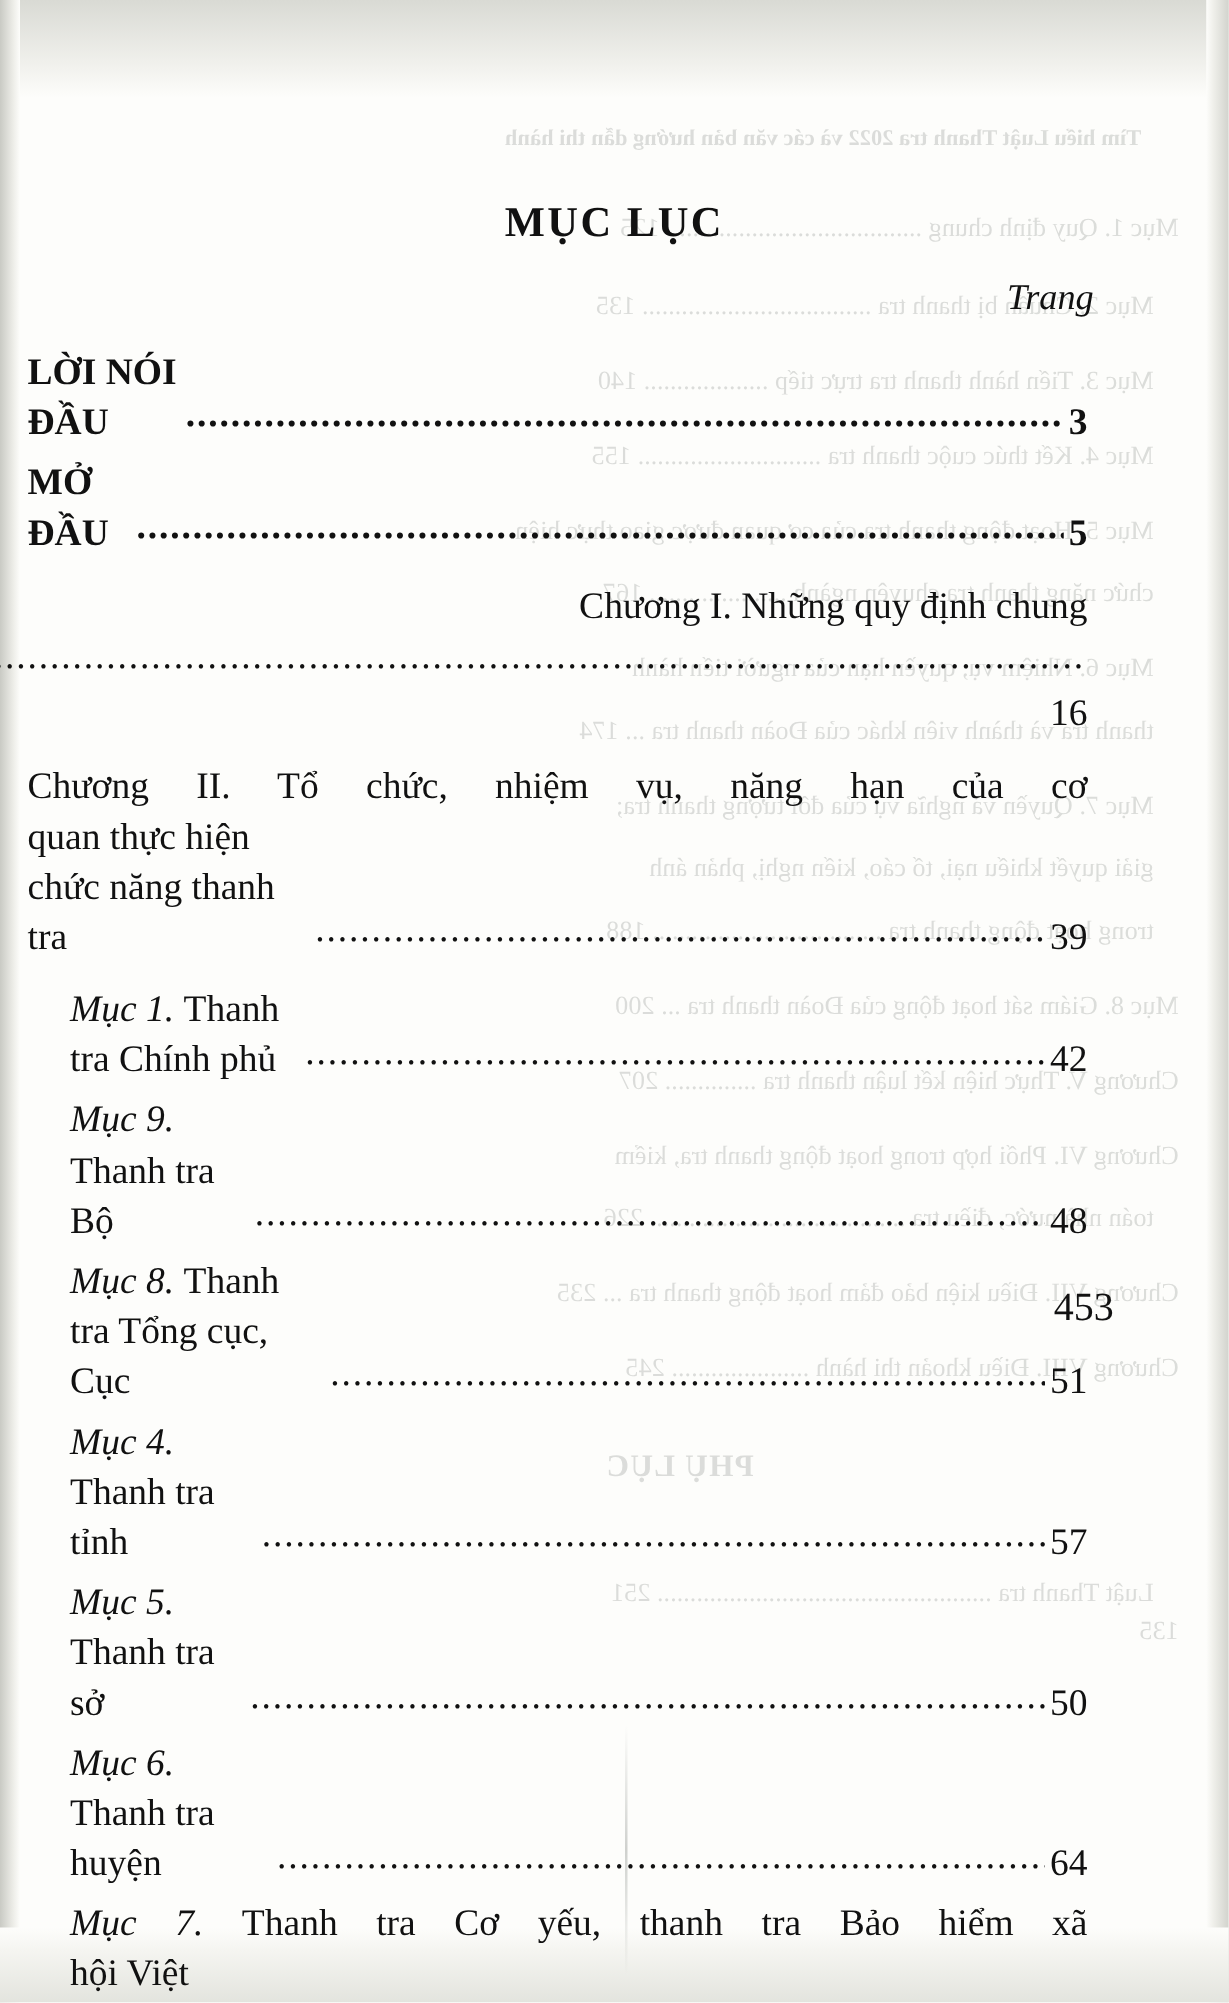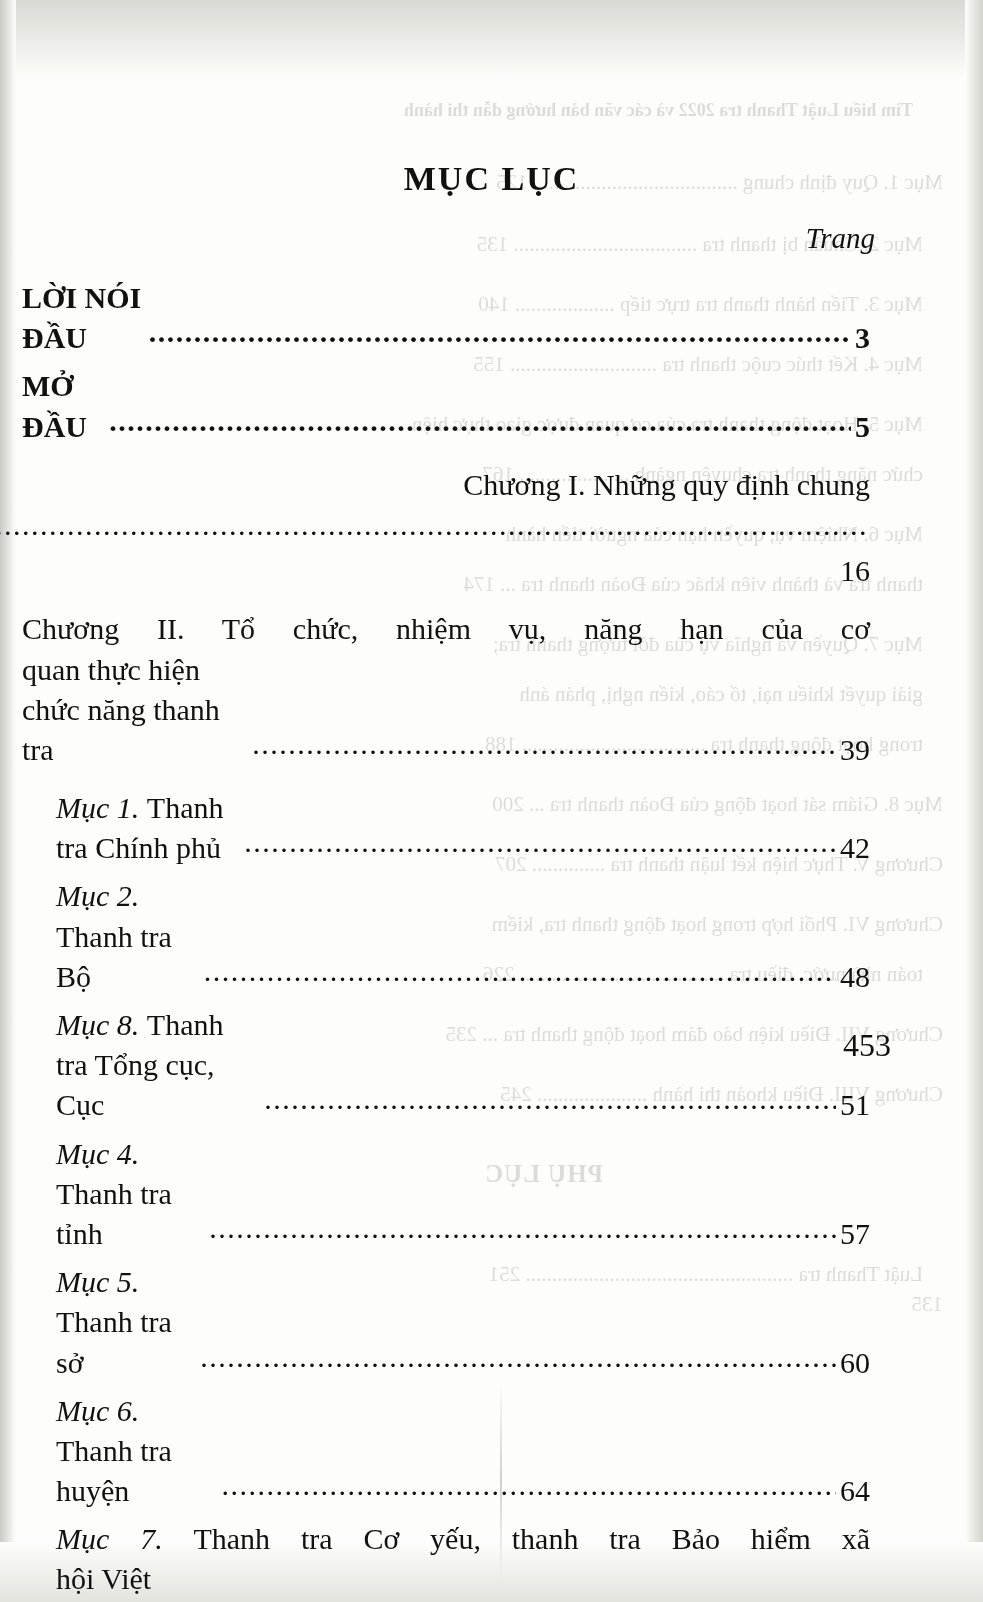--- a/index.html
+++ b/index.html
@@ -233,38 +233,38 @@
             <span class="pg">39</span>
           </div>
         </div>
         <div class="spacer-sm"></div>
         <div class="entry lvl1">
           <span class="txt"><span class="lead">Mục 1. </span>Thanh tra Chính phủ</span>
           <span class="dots">........................................................................................................................</span>
           <span class="pg">42</span>
         </div>
         <div class="entry lvl1">
-          <span class="txt"><span class="lead">Mục 2. </span>Thanh tra Bộ</span>
+          <span class="txt"><span class="lead">Mục 9. </span>Thanh tra Bộ</span>
           <span class="dots">........................................................................................................................</span>
           <span class="pg">48</span>
         </div>
         <div class="entry lvl1">
           <span class="txt"><span class="lead">Mục 8. </span>Thanh tra Tổng cục, Cục</span>
           <span class="dots">........................................................................................................................</span>
           <span class="pg">51</span>
         </div>
         <div class="entry lvl1">
           <span class="txt"><span class="lead">Mục 4. </span>Thanh tra tỉnh</span>
           <span class="dots">........................................................................................................................</span>
           <span class="pg">57</span>
         </div>
         <div class="entry lvl1">
           <span class="txt"><span class="lead">Mục 5. </span>Thanh tra sở</span>
           <span class="dots">........................................................................................................................</span>
-          <span class="pg">60</span>
+          <span class="pg">50</span>
         </div>
         <div class="entry lvl1">
           <span class="txt"><span class="lead">Mục 6. </span>Thanh tra huyện</span>
           <span class="dots">........................................................................................................................</span>
           <span class="pg">64</span>
         </div>
         <div class="entry lvl1 wrap">
           <div class="line1"><span class="txt"><span class="lead">Mục 7. </span>Thanh tra Cơ yếu, thanh tra Bảo hiểm xã</span></div>
           <div class="line2">
             <span class="txt">hội Việt Nam</span>

